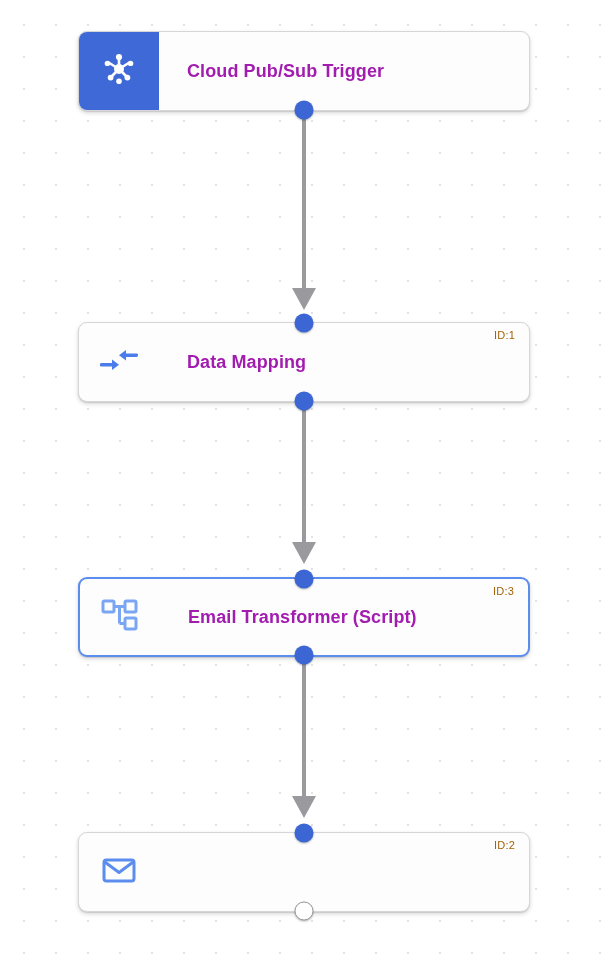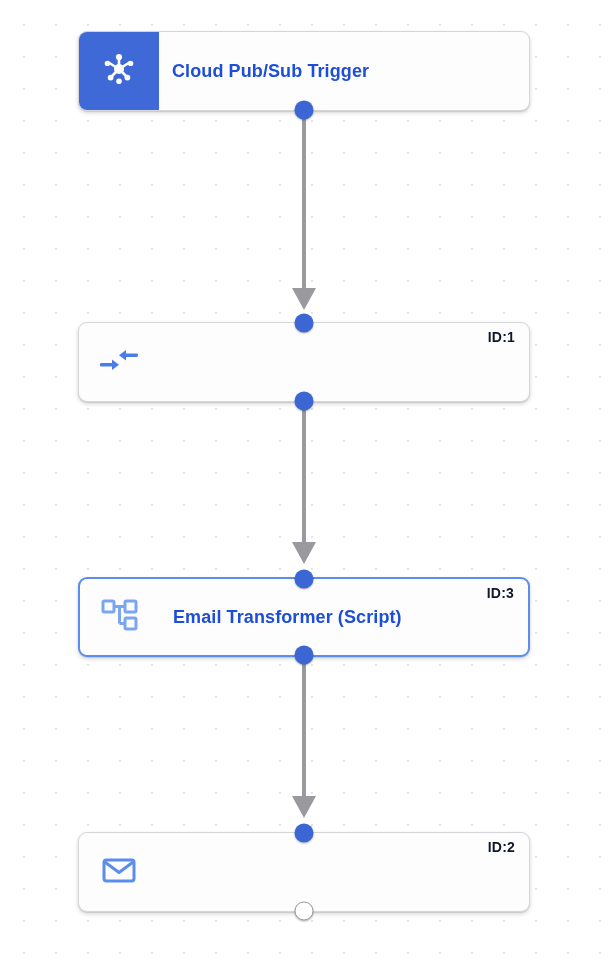--- a/index.html
+++ b/index.html
@@ -67,33 +67,33 @@
     display: flex;
     align-items: center;
     justify-content: center;
   }
 
   .node-title {
     display: flex;
     align-items: center;
     font-size: 18px;
     font-weight: bold;
-    color: #1d4ed8;
+    color: #a21caf;
     letter-spacing: 0.1px;
-    padding-left: 13px;
+    padding-left: 28px;
     white-space: nowrap;
   }
 
   .node-id {
     position: absolute;
     top: 6px;
     right: 14px;
-    font-size: 14px;
-    font-weight: bold;
-    color: #0f172a;
+    font-size: 11px;
+    font-weight: normal;
+    color: #a16207;
     letter-spacing: 0.2px;
   }
 
   
   .handle {
     position: absolute;
     width: 19px;
     height: 19px;
     border-radius: 50%;
     left: 50%;
@@ -167,20 +167,21 @@
 
             <rect x="1" y="19" width="13" height="3.6" rx="1.4"></rect>
             <polygon points="13,15.6 20,20.8 13,26"></polygon>
 
             <rect x="26" y="9.4" width="13" height="3.6" rx="1.4"></rect>
             <polygon points="27,6 20,11.2 27,16.4"></polygon>
           </g>
         </svg>
       </span>
     </div>
+    <div class="node-title">Data Mapping</div>
     <div class="node-id">ID:1</div>
     <div class="handle filled top"></div>
     <div class="handle filled bottom"></div>
   </div>
 
   <div class="node selected" style="top:577px;">
     <div class="icon-slot">
       <span>
         <svg width="40" height="38" viewBox="0 0 40 38" xmlns="http://www.w3.org/2000/svg">
           <g stroke="#7aa5f2" stroke-width="3" fill="none">

